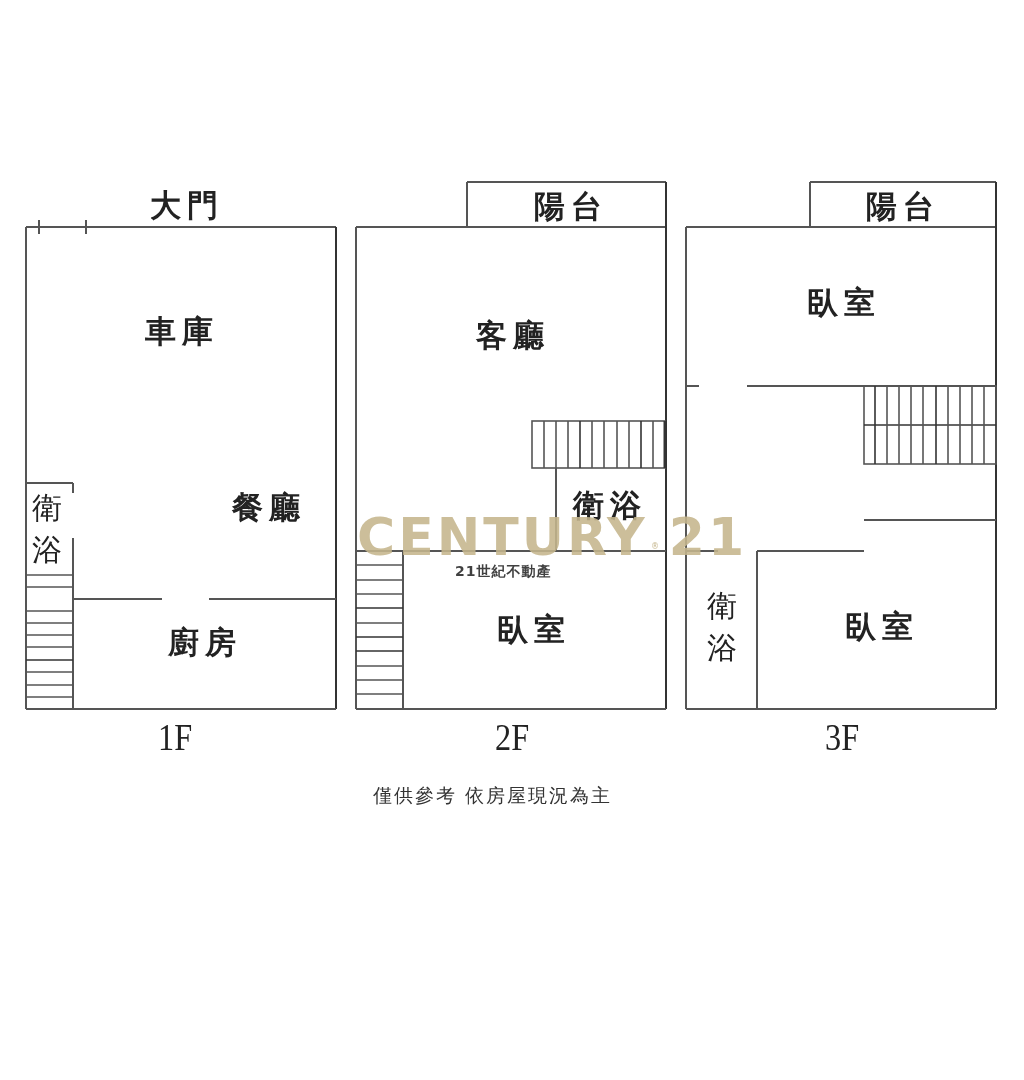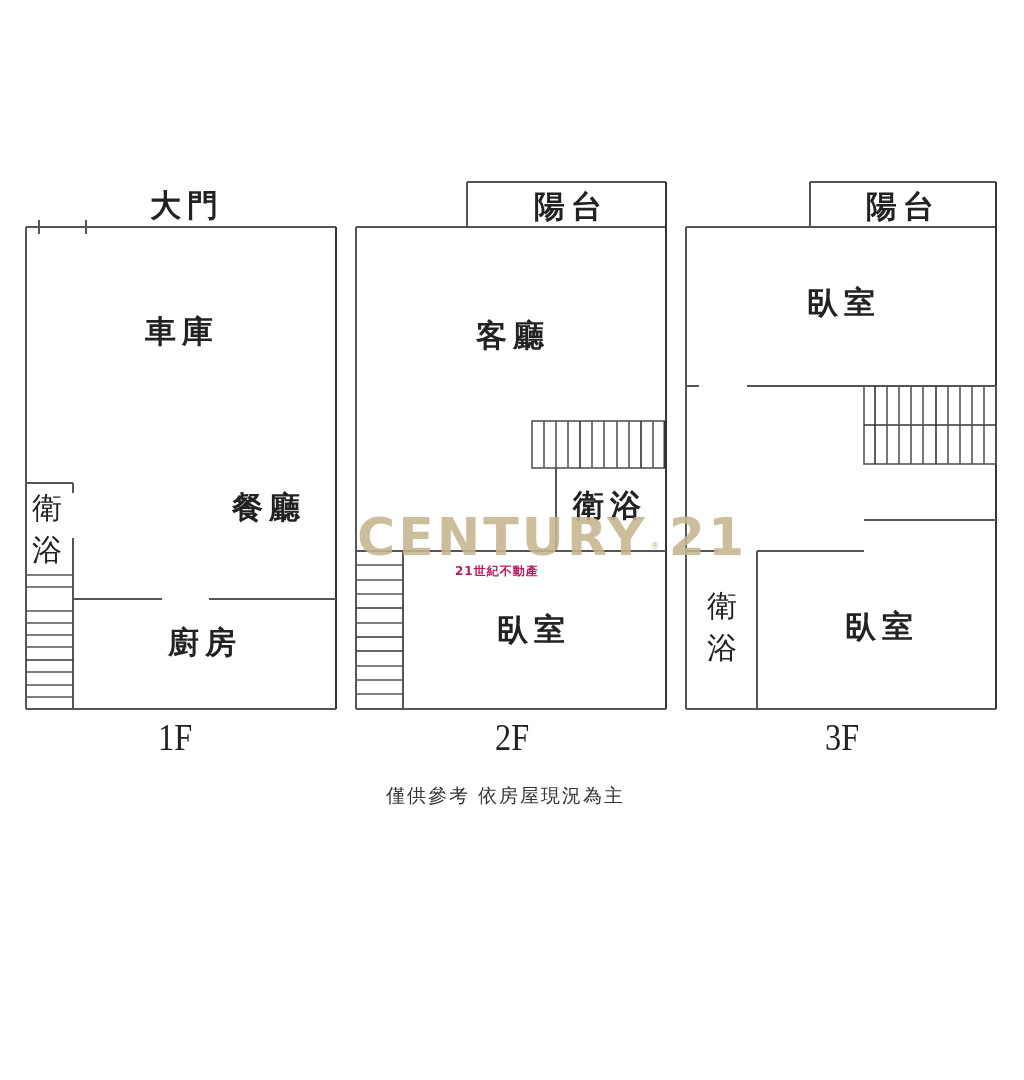--- a/index.html
+++ b/index.html
@@ -57,21 +57,20 @@
     }
     .disclaimer {
       position: absolute;
       left: 373px;
       top: 783px;
       font-family: "DejaVu Serif", "Liberation Serif", serif;
       font-size: 19px;
       letter-spacing: 2px;
       color: #333;
       white-space: nowrap;
-      margin-left: 13px;
     }
     .wm-main {
       position: absolute;
       left: 357px;
       top: 511px;
       font-family: "DejaVu Sans", "Liberation Sans", sans-serif;
       font-weight: bold;
       font-size: 52px;
       letter-spacing: 3px;
       color: #c5b68d;
@@ -86,23 +85,23 @@
       font-family: "DejaVu Sans", "Liberation Sans", sans-serif;
       font-size: 8px;
       color: #c5b68d;
     }
     .wm-sub {
       position: absolute;
       left: 455px;
       top: 563px;
       font-family: "DejaVu Sans", "Liberation Sans", sans-serif;
       font-weight: bold;
-      font-size: 12px;
+      font-size: 14px;
       letter-spacing: 1px;
-      color: #be185d;
+      color: #404040;
       white-space: nowrap;
       text-align: center;
     }
   </style>
 </head>
 <body>
 
 <svg id="plan" viewBox="0 0 1024 1080" xmlns="http://www.w3.org/2000/svg">
 
   <g>

